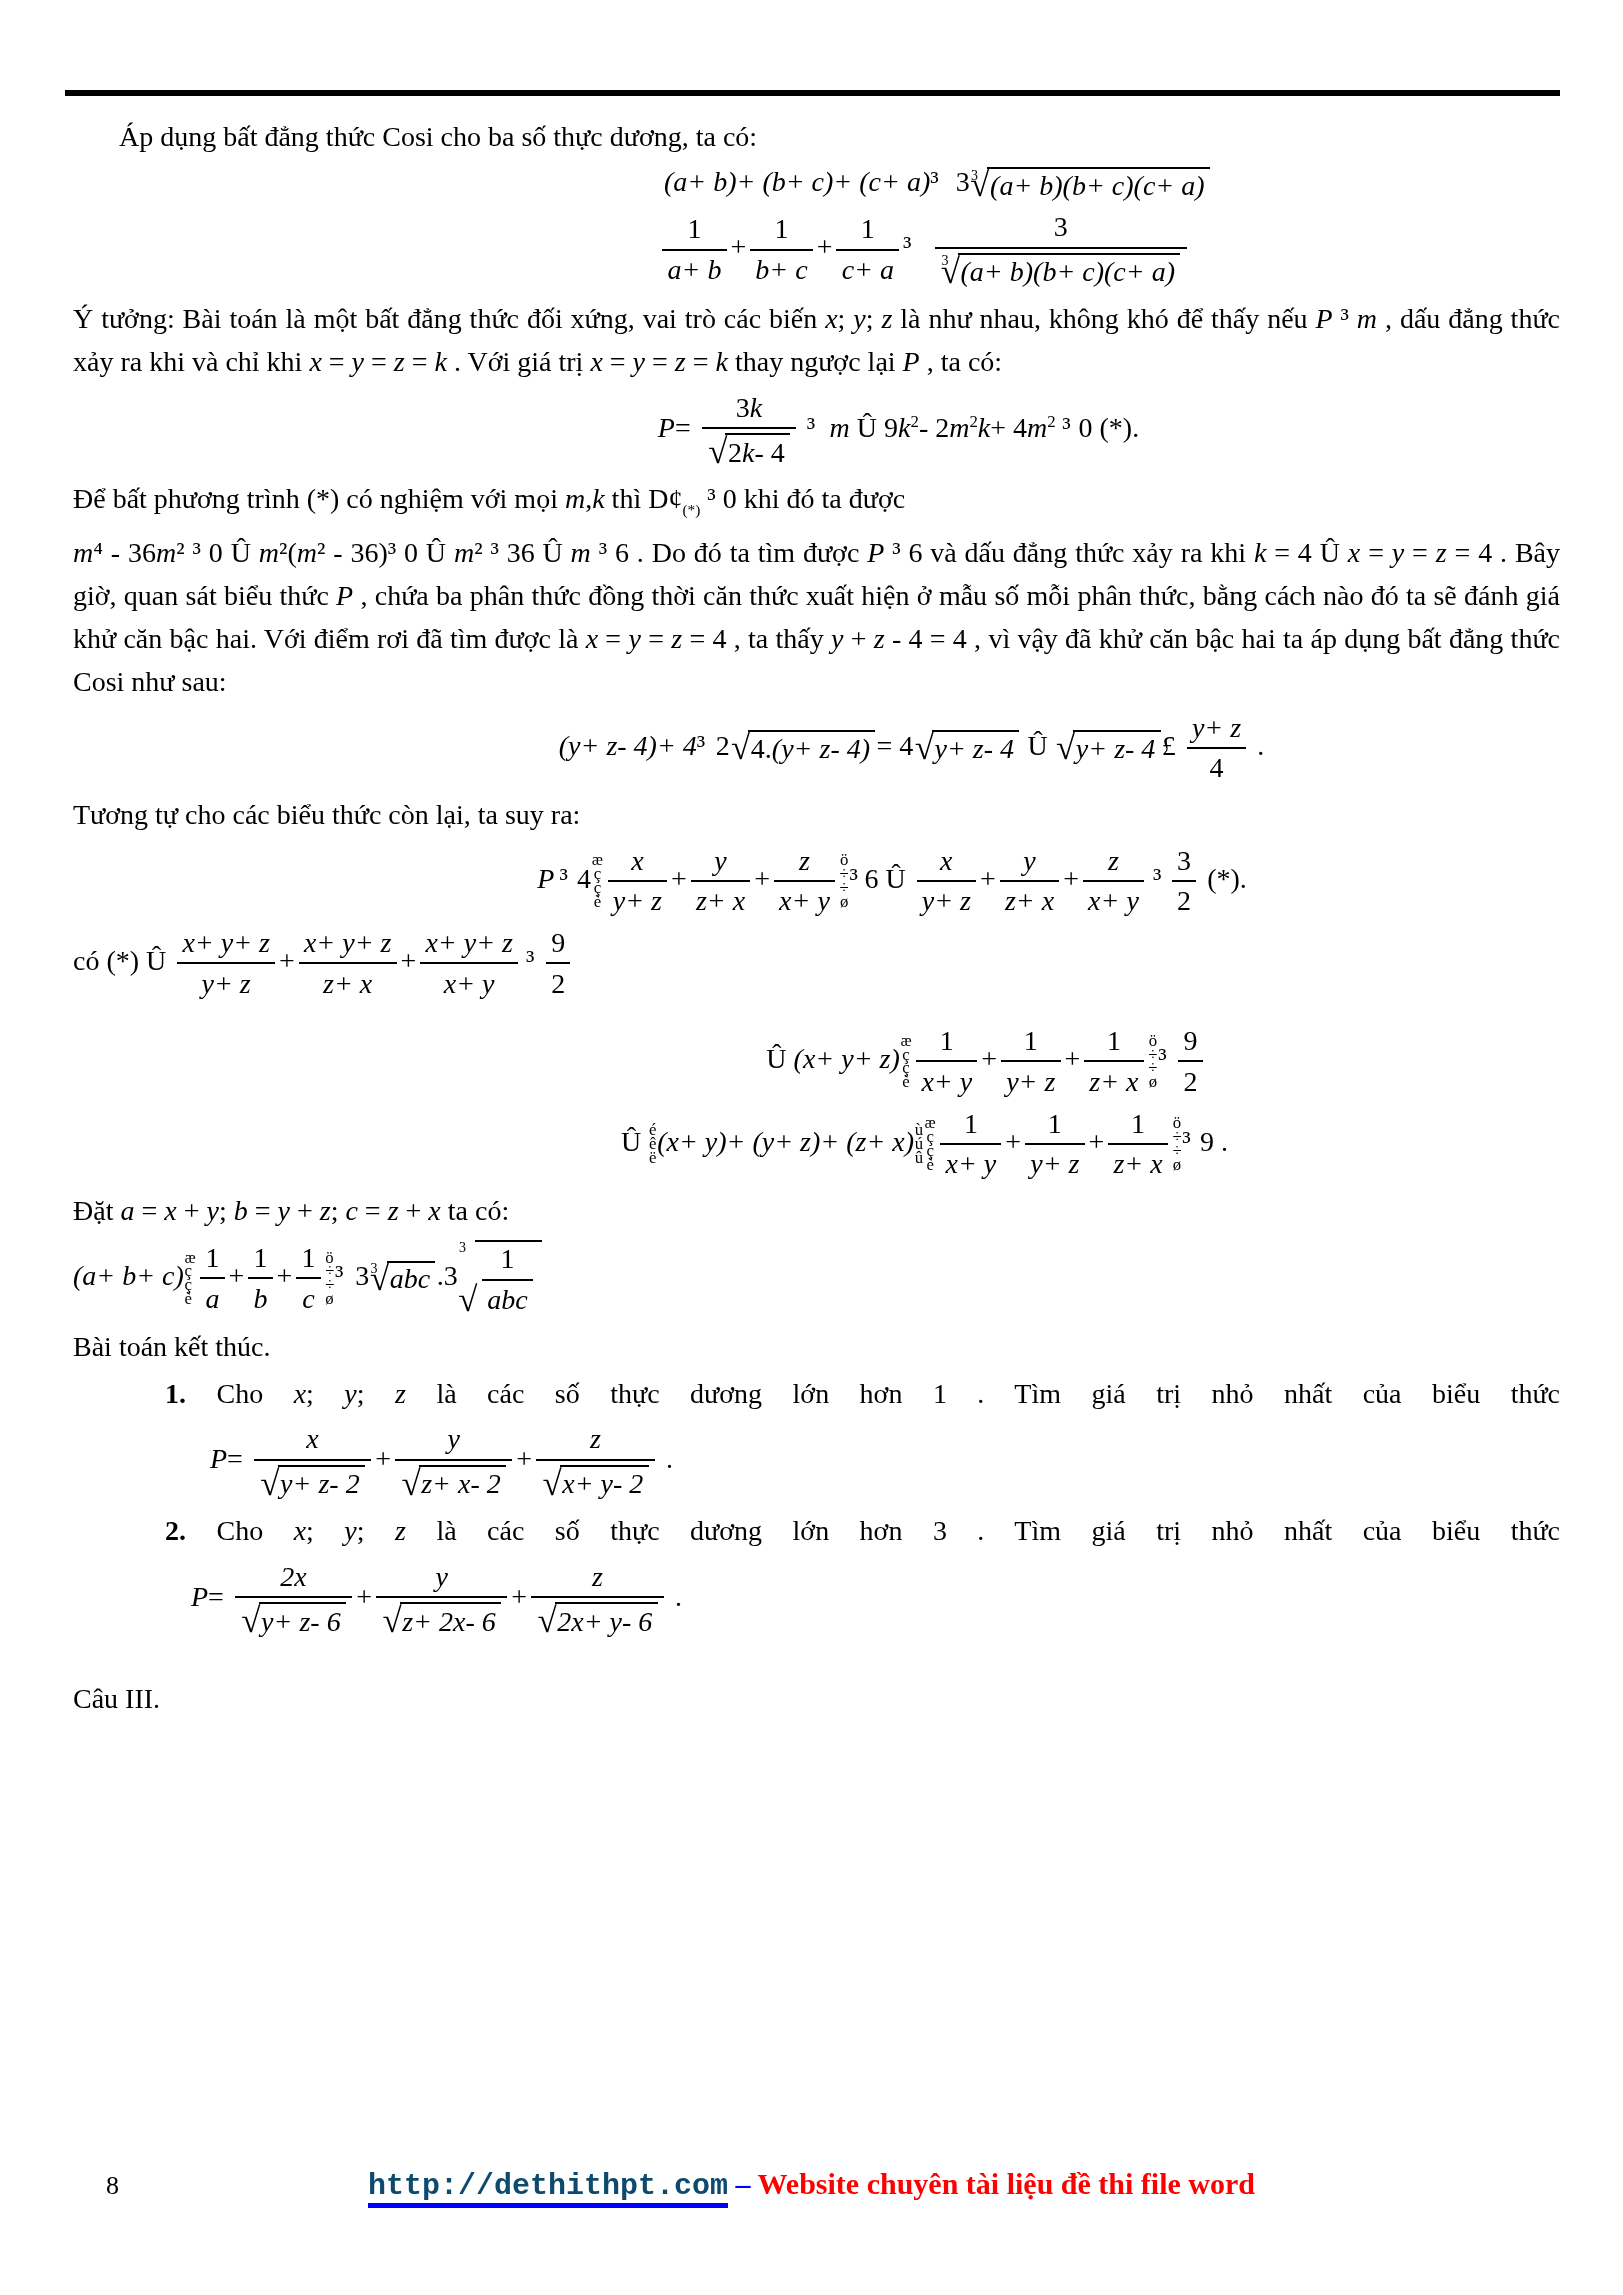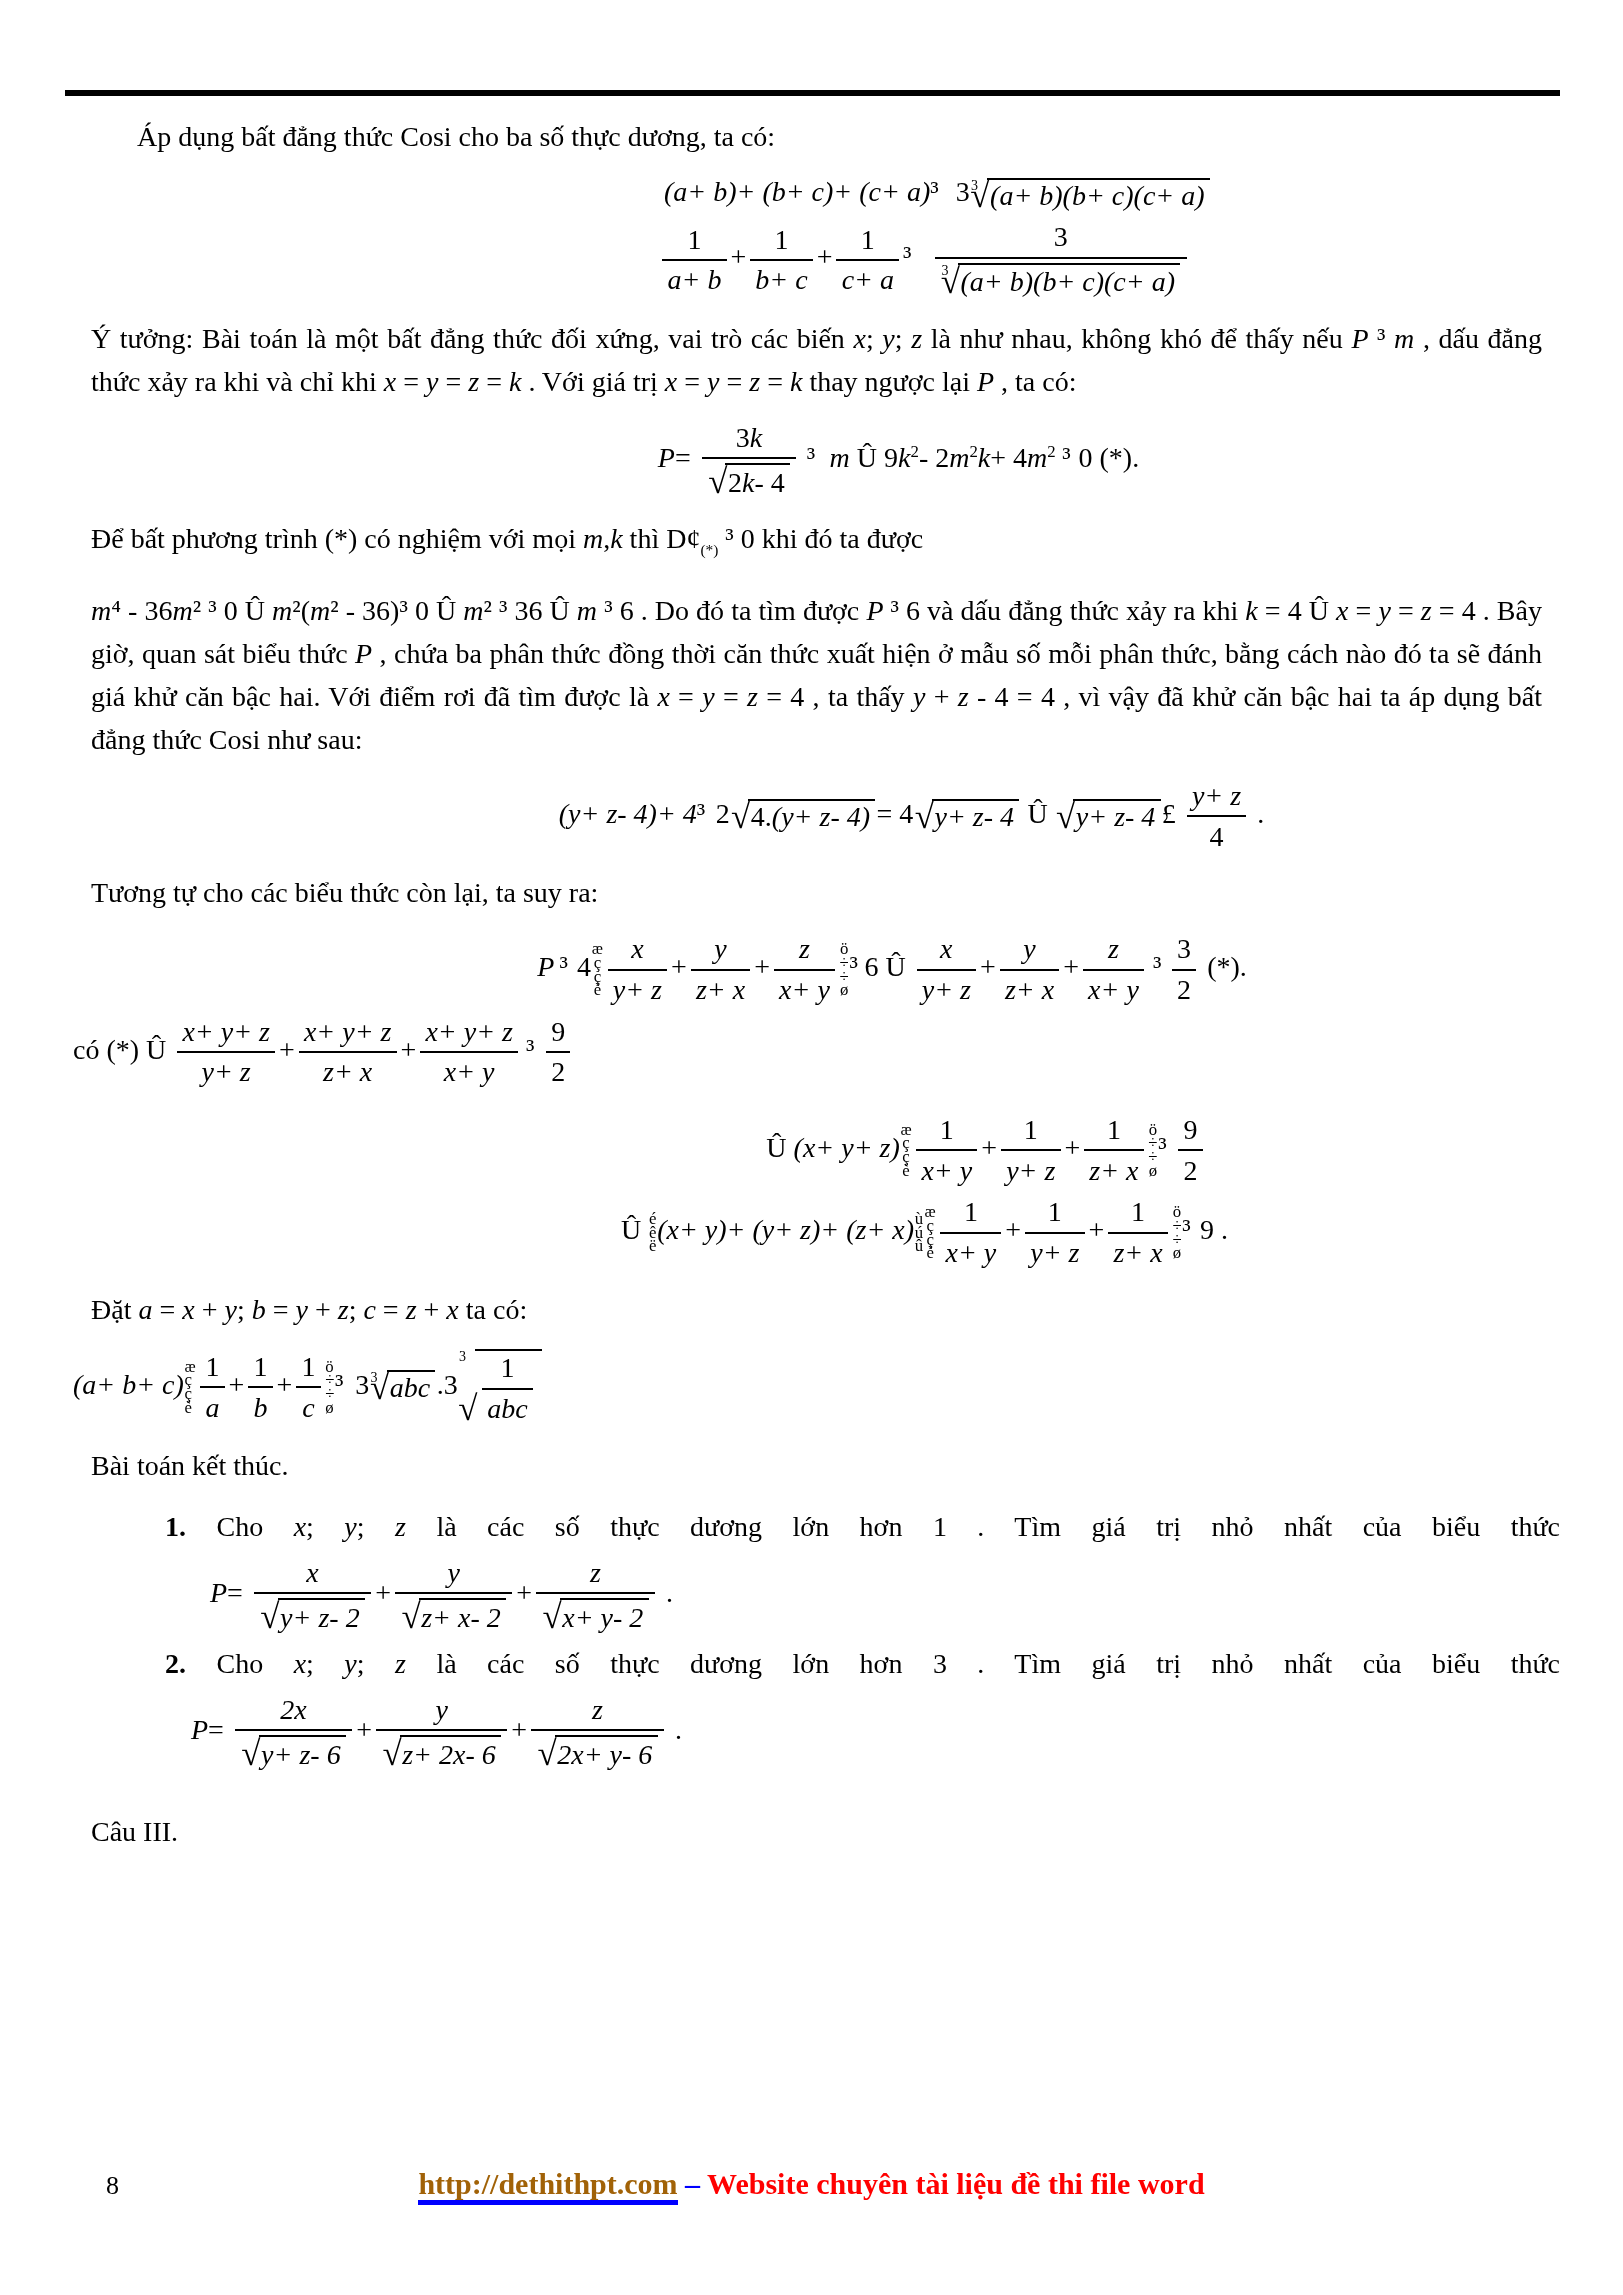--- a/index.html
+++ b/index.html
@@ -3,21 +3,21 @@
 <meta charset="utf-8">
 <style>
   html,body{margin:0;padding:0;background:#ffffff;}
   body{
     width:1623px;height:2295px;position:relative;
     font-family:"Liberation Serif", serif;
     font-size:28px;color:#000;
   }
   .rule{height:5.9px;background:#000;margin:90px 63px 0 65px;}
   .content{padding:0 63px 0 73px;}
-  .para{text-align:justify;line-height:43px;margin:18px;}
+  .para{text-align:justify;line-height:43px;margin:0;}
   .indent{text-indent:46px;}
   .mt1{margin-top:19.6px;}
   i{font-style:italic;}
   sub{font-size:0.55em;}
   
   .fm{margin:7.9px 0;line-height:1.15;white-space:nowrap;}
   .fm-center{text-align:center;}
   .it{font-style:italic;}
   .rm{font-style:normal;}
   .sup{font-size:0.6em;vertical-align:0.55em;}
@@ -37,21 +37,21 @@
   .f-pad4{padding-left:190px;}
   .f-pad5{padding-left:151px;}
   .f-pad7{padding-left:340px;margin-top:24px;}
   .f-pad8{padding-left:216px;}
   .f-ml10{margin-left:137px;}
   .f-ml11{margin-left:118px;}
   .cau3{margin-top:39px;line-height:43px;}
   .footer{position:absolute;top:2167px;left:0;width:1623px;}
   .page-num{position:absolute;left:106px;top:3.9px;font-size:26px;}
   .footer-line{text-align:center;font-size:30px;font-weight:bold;}
-  .footer-link{color:#a16207;text-decoration:none;border-bottom:5.2px solid #0000ff;}
+  .footer-link{color:#0c4a6e;text-decoration:none;border-bottom:5.2px solid #0000ff;font-family:Liberation Mono, monospace;}
   .footer-sep{color:#0000ff;}
   .footer-tag{color:#ff0000;}
 </style>
 </head>
 <body>
 
 <div class="rule"></div>
 
 <div class="content">
 

